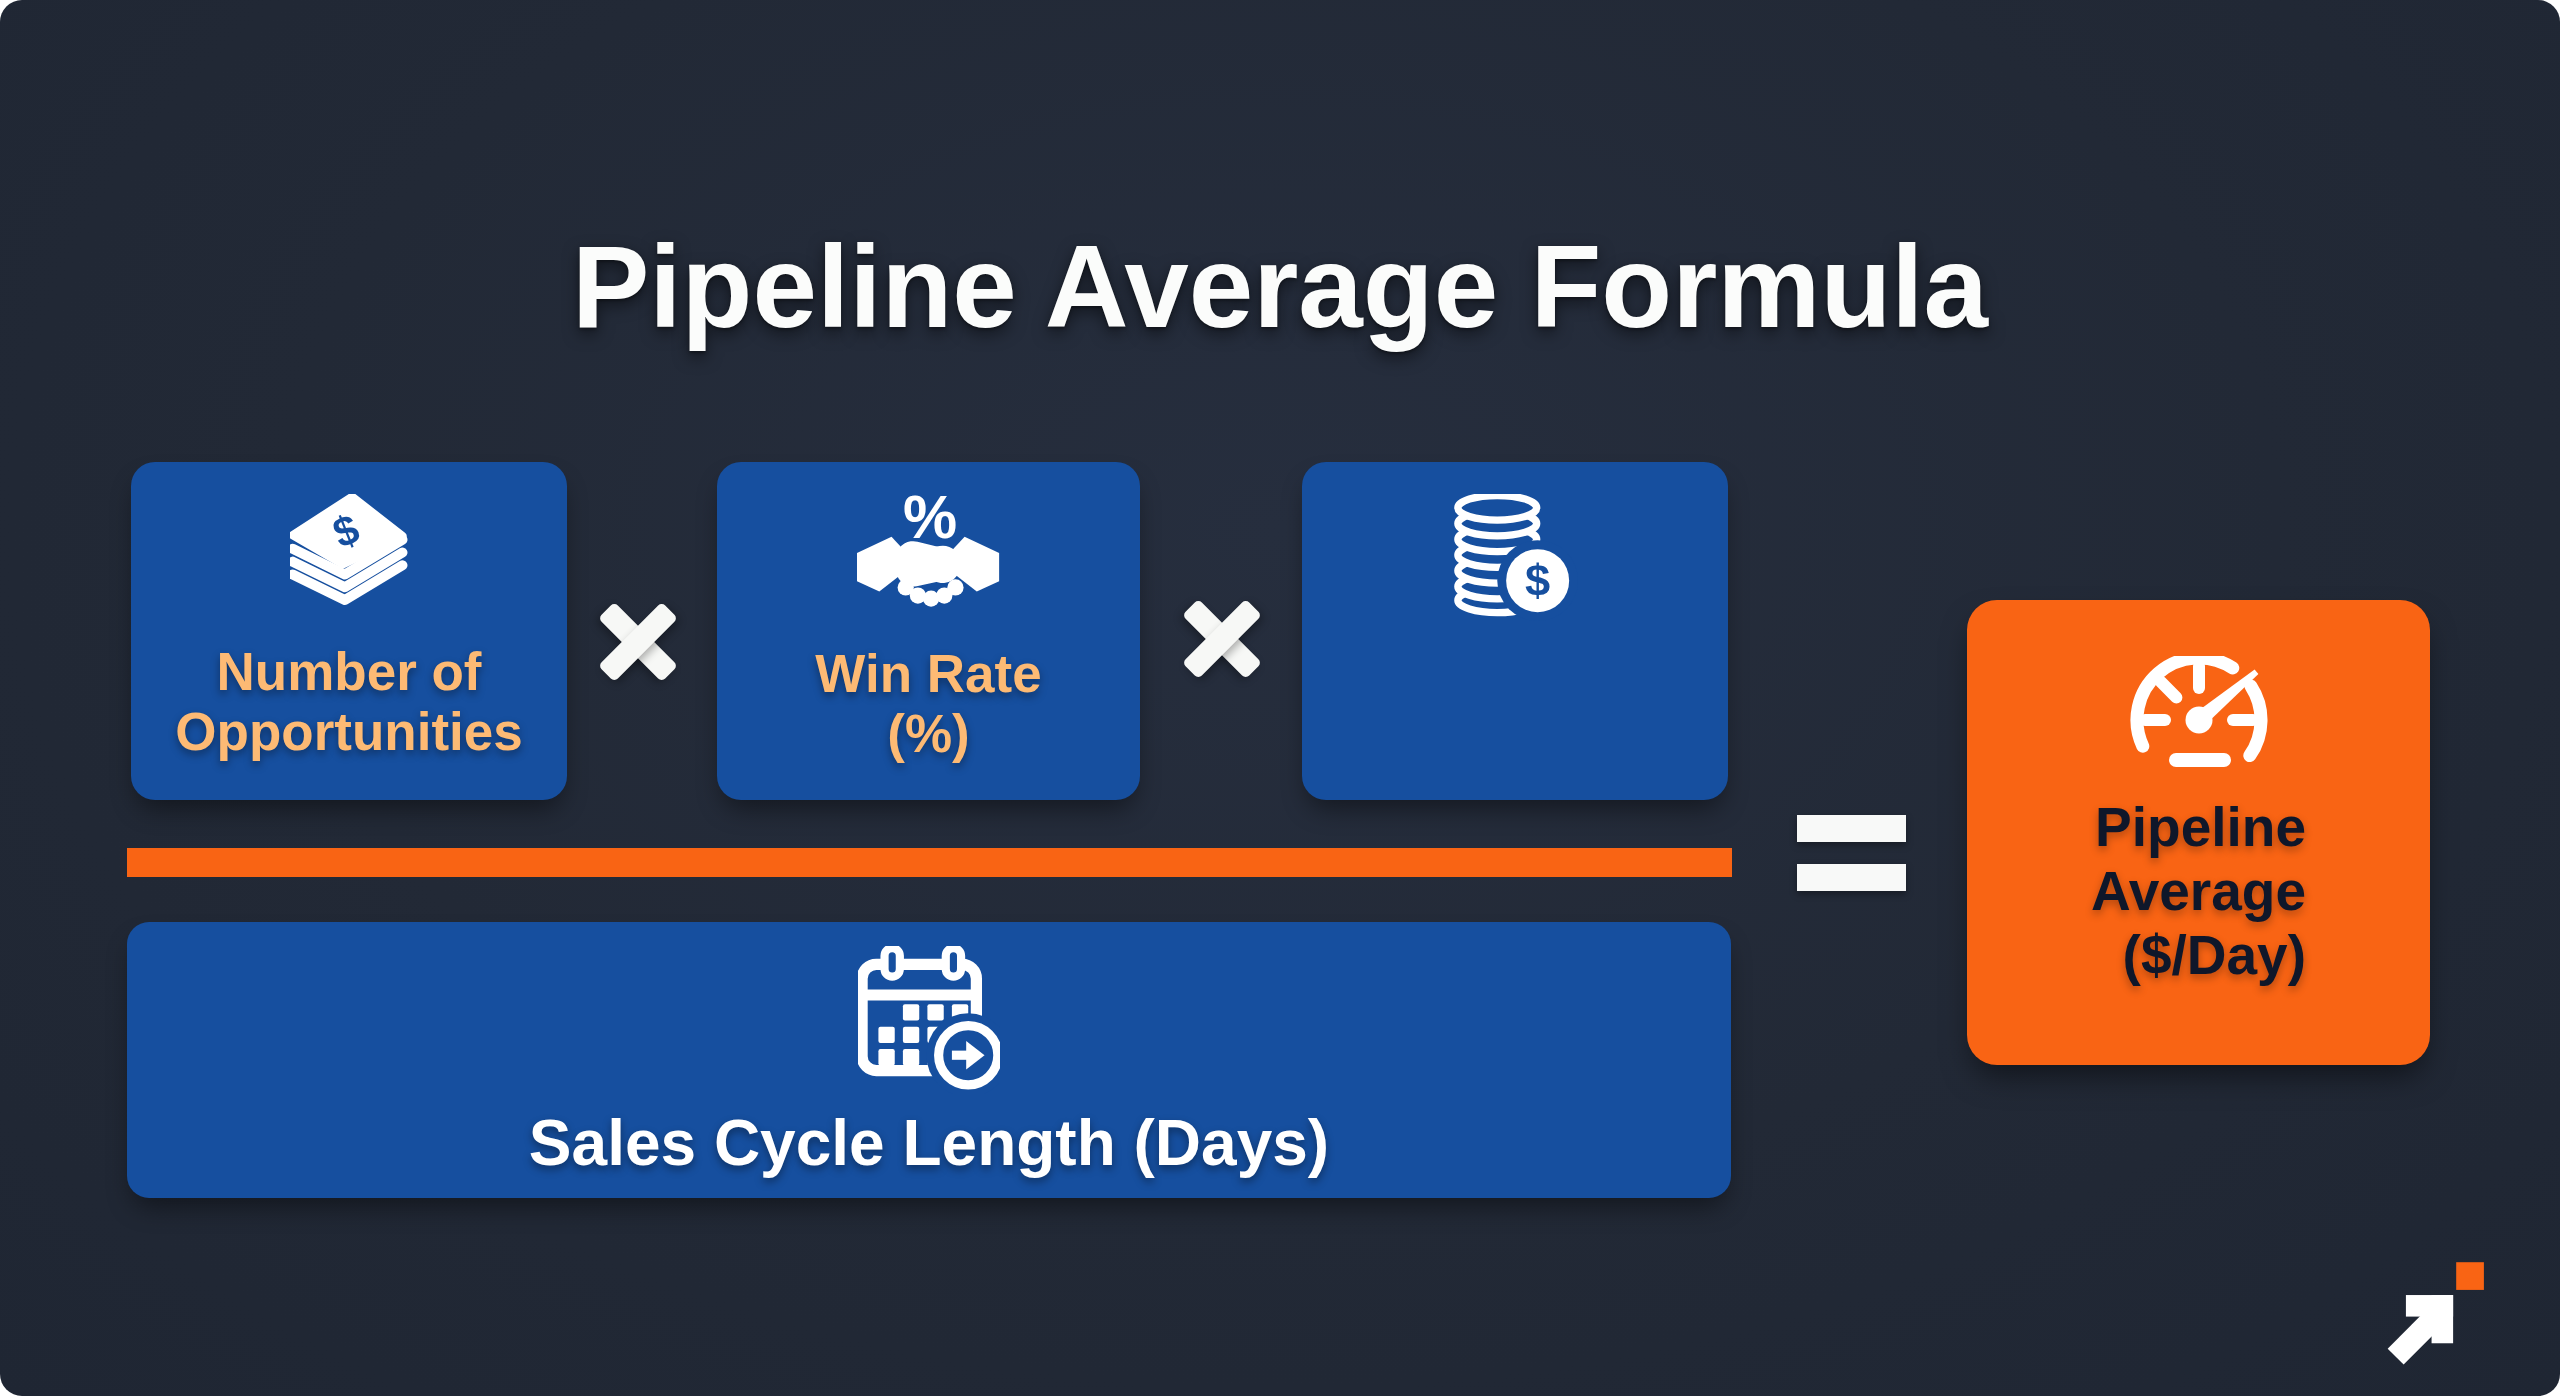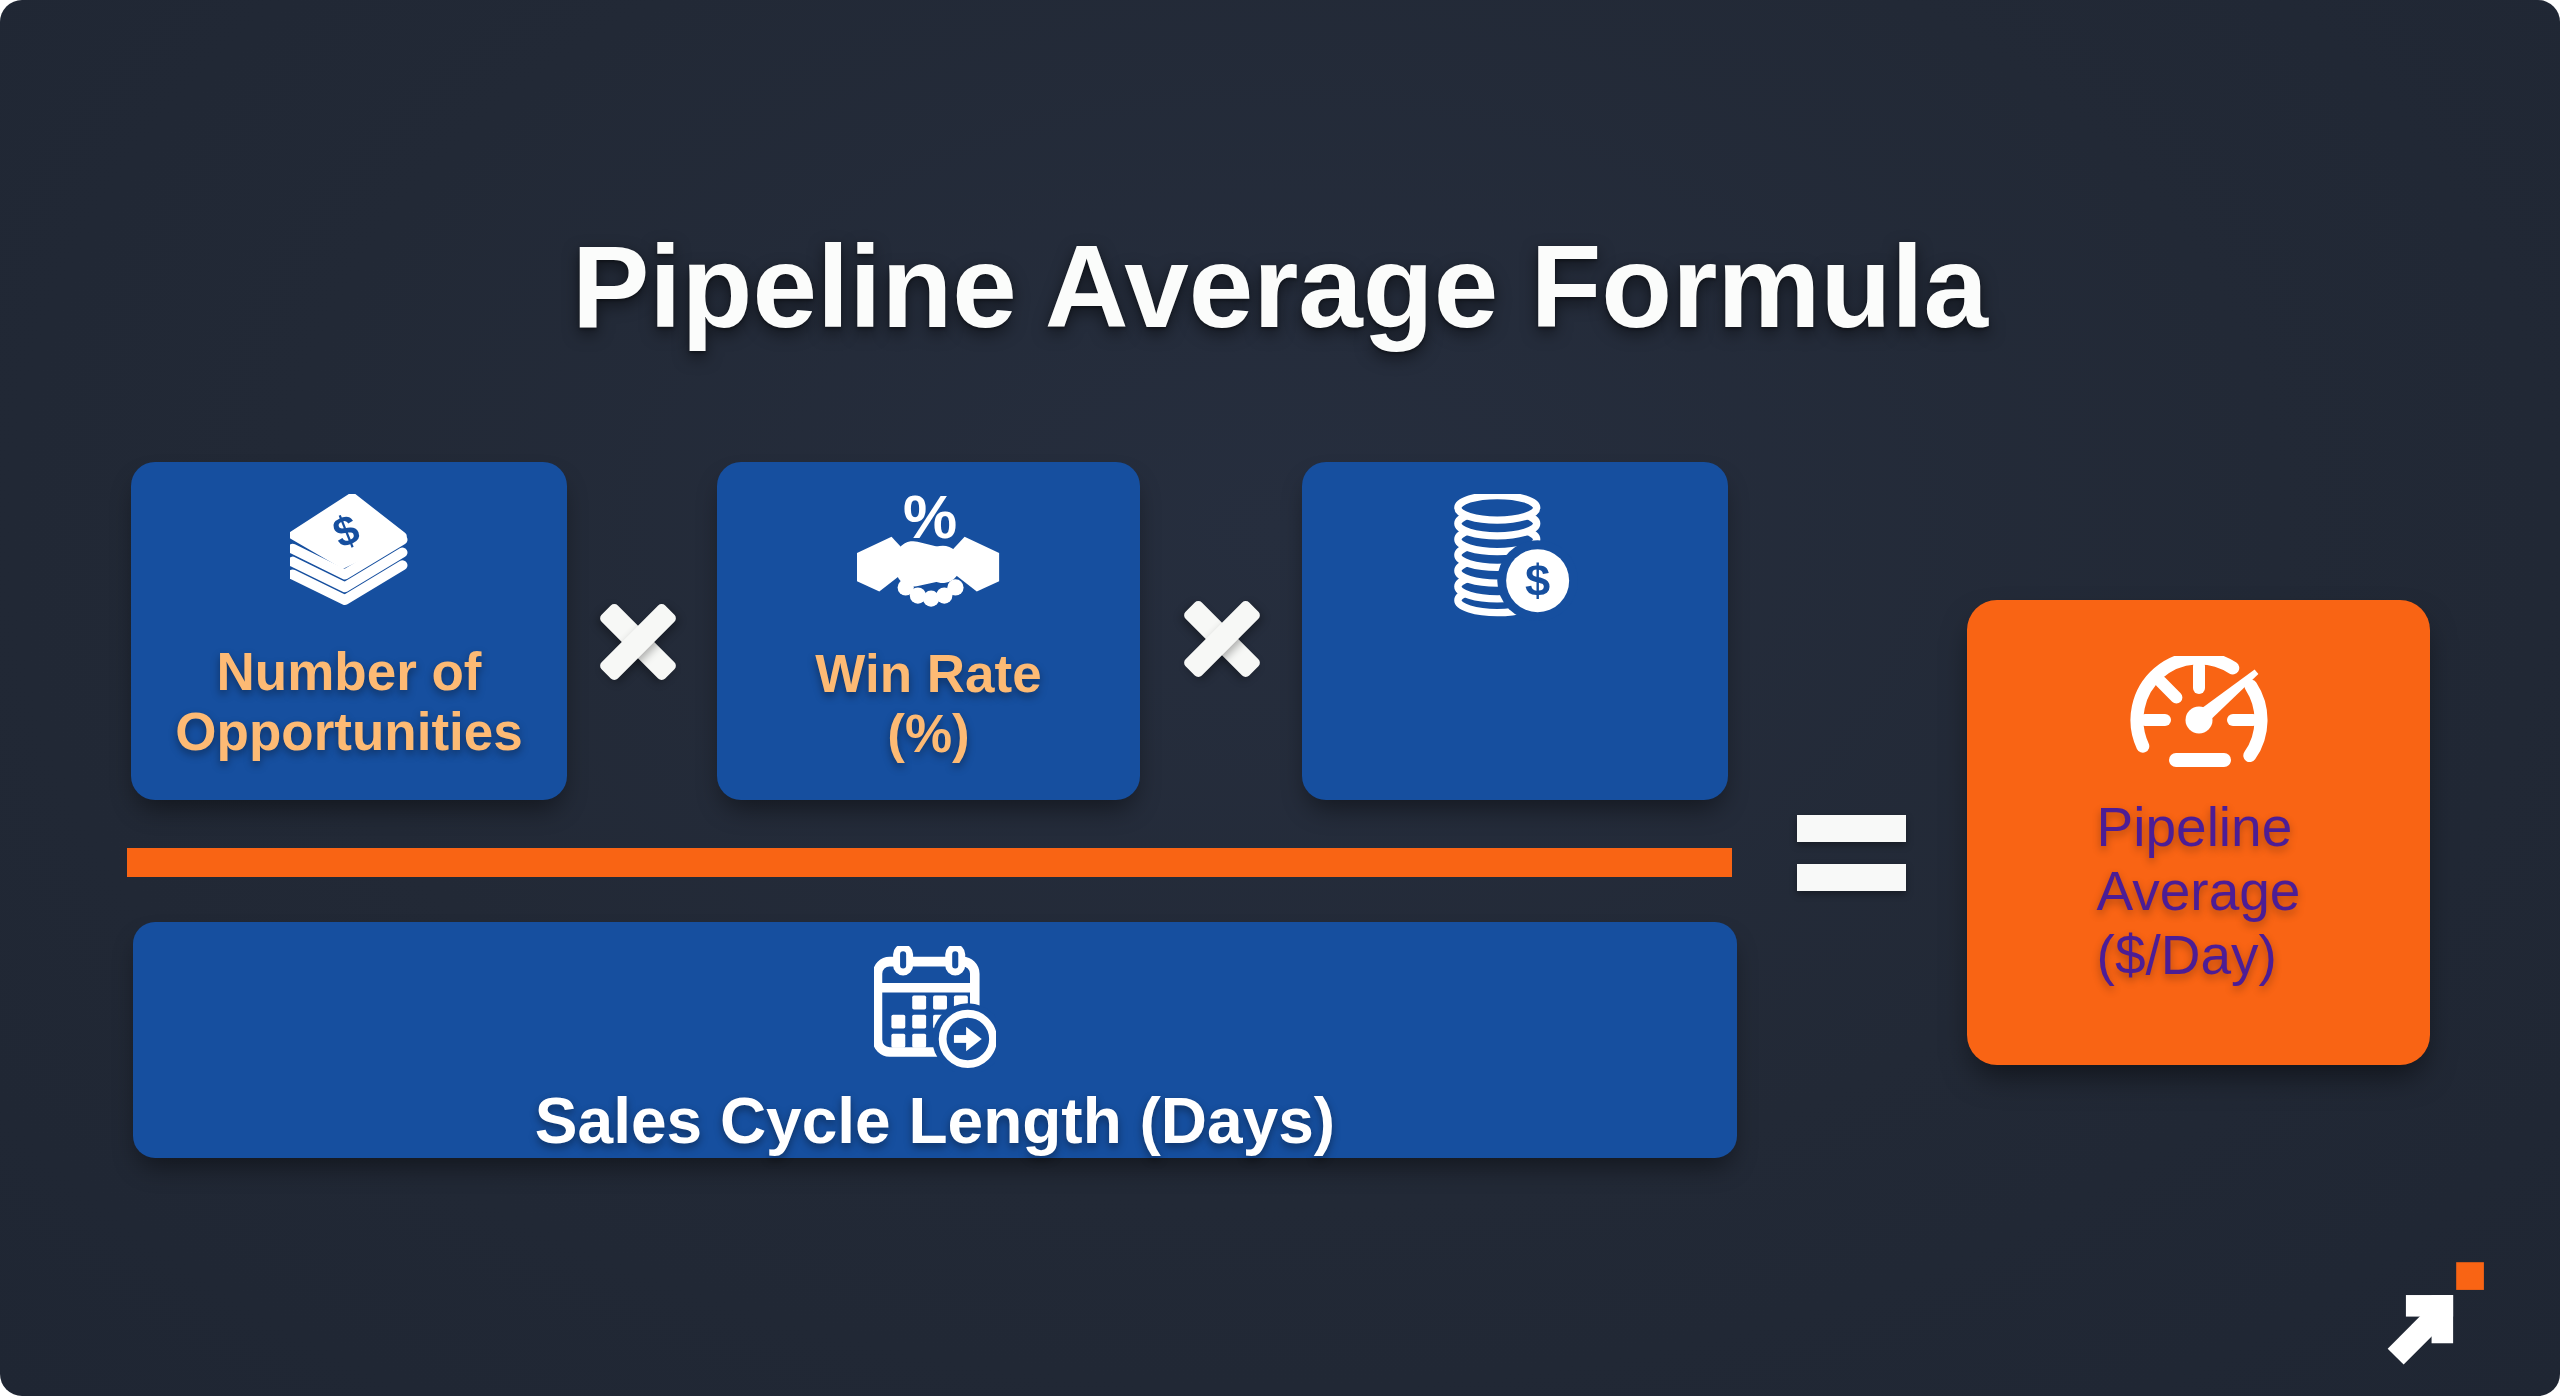--- a/index.html
+++ b/index.html
@@ -34,39 +34,39 @@
   #times-1{left:605px;top:609px;}
   #times-2{left:1189px;top:606px;}
   .tbar{position:absolute;left:50%;top:50%;width:90px;height:23px;background:#f7f8f6;border-radius:5px;
     box-shadow:0 4px 8px rgba(0,0,0,.3);}
   .tbar.a{transform:translate(-50%,-50%) rotate(45deg);}
   .tbar.b{transform:translate(-50%,-50%) rotate(-45deg);}
 
   .fraction-bar{position:absolute;left:127px;top:848px;width:1605px;height:29px;background:#f96414;}
 
   .denominator-box{
-    position:absolute;left:133px;top:922px;width:1604px;height:236px;background:#164f9f;border-radius:22px;
+    position:absolute;left:127px;top:922px;width:1604px;height:276px;background:#164f9f;border-radius:22px;
     display:flex;flex-direction:column;align-items:center;
     box-shadow:0 14px 26px -6px rgba(0,0,0,.45);
   }
   .denominator-box .box-icon{margin-top:24px;height:148px;}
   .denominator-label{margin-top:12px;color:#ffffff;font-weight:700;font-size:64px;
     text-shadow:0 4px 9px rgba(0,0,0,.38);}
 
   .equals{position:absolute;left:1797px;top:815px;width:109px;}
   .eq-bar{width:109px;height:27px;background:#f8f9f8;box-shadow:0 3px 7px rgba(0,0,0,.35);}
   .eq-bar.second{margin-top:22px;}
 
   .result-box{
     position:absolute;left:1967px;top:600px;width:463px;height:465px;background:#f96414;border-radius:30px;
     display:flex;flex-direction:column;align-items:center;
     box-shadow:0 16px 30px -6px rgba(0,0,0,.5);
   }
   .result-box .box-icon{margin-top:56px;height:120px;}
-  .result-label{margin-top:20px;text-align:left;color:#4c1d95;font-weight:400;font-size:55px;line-height:1.16;
+  .result-label{margin-top:20px;text-align:right;color:#0f172a;font-weight:700;font-size:55px;line-height:1.16;
     text-shadow:0 4px 9px rgba(0,0,0,.3);}
   .result-label span{display:block;}
 
   .logo{position:absolute;left:2370px;top:1254px;width:118px;height:118px;}
 </style>
 </head>
 <body>
 
 <div class="card">
 

